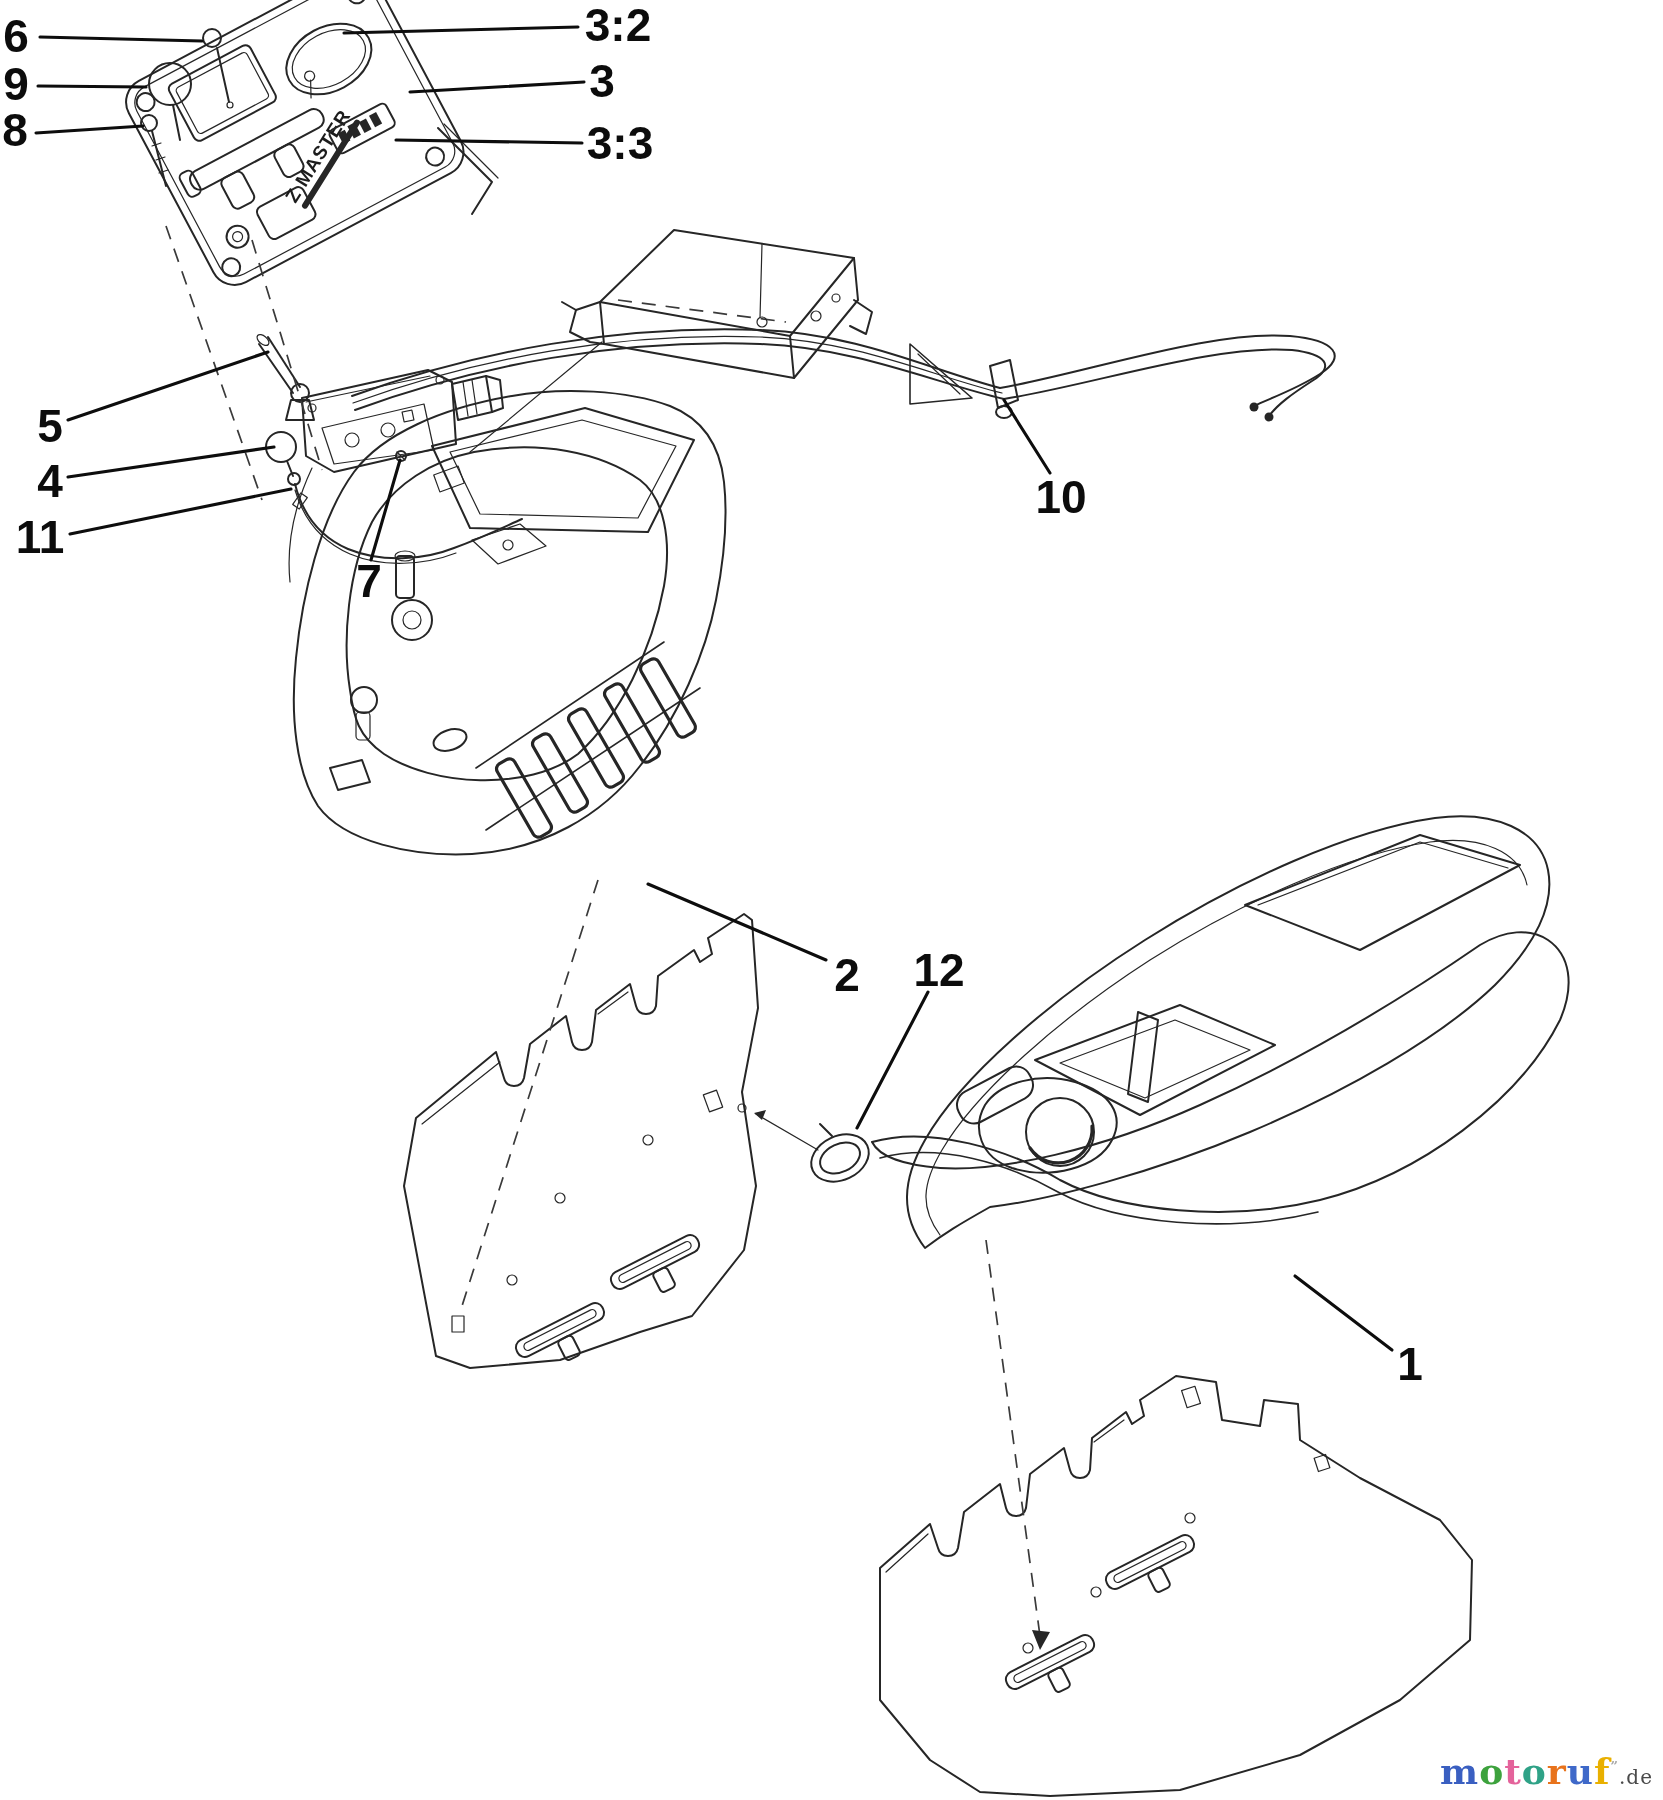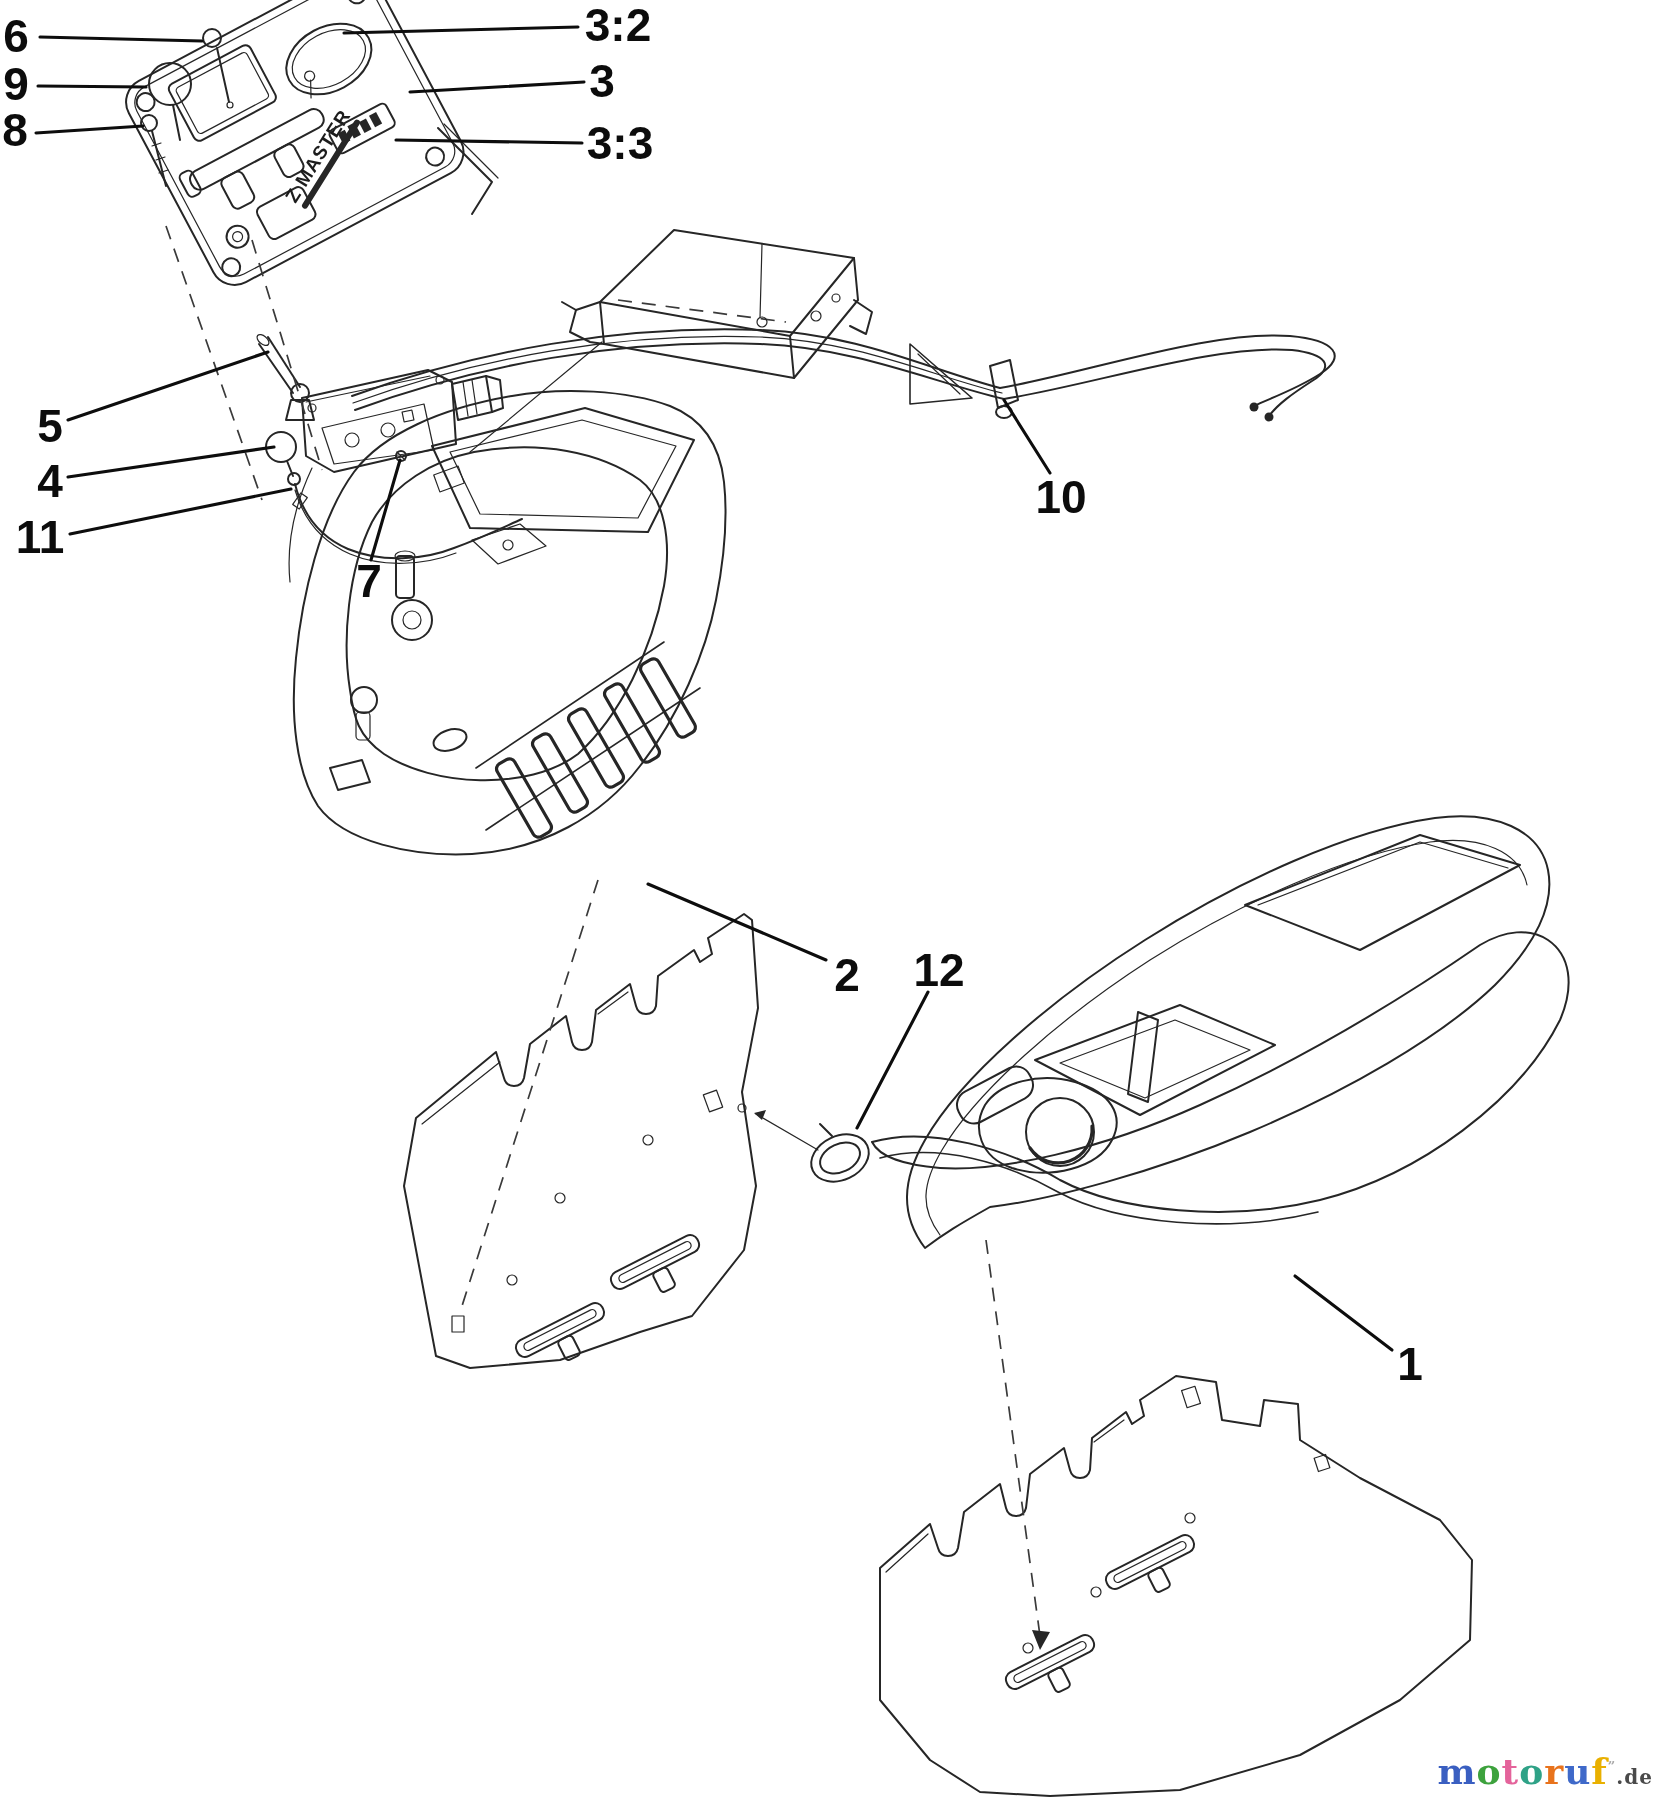--- a/index.html
+++ b/index.html
@@ -10,21 +10,21 @@
   .thin{stroke-width:1.2;}
   .med{stroke-width:1.6;}
   .bold{stroke-width:3.2;}
   .leader{fill:none;stroke:#0d0d0d;stroke-width:3.1;stroke-linecap:round;}
   .dash{fill:none;stroke:#3a3a3a;stroke-width:1.7;stroke-dasharray:14 10;}
   .callout{font:700 46px "Liberation Sans",sans-serif;fill:#0c0c0c;}
   .decal{font:700 19px "Liberation Sans",sans-serif;fill:#1c1c1c;letter-spacing:1px;}
   .fillDark{fill:#262626;stroke:none;}
   .wm{position:absolute;right:10px;bottom:8px;font-family:"DejaVu Serif",serif;
       font-size:36px;font-weight:700;letter-spacing:1px;white-space:nowrap;}
-  .wm .suffix{font-size:20px;font-weight:700;}
+  .wm .suffix{font-size:20px;font-weight:400;}
   .wm .tm{font-size:13px;color:#aaaaaa;vertical-align:super;}
 </style>
 </head>
 <body>
 
 <div class="page">
 <svg width="1663" height="1800" viewBox="0 0 1663 1800">
 
   <g>
     <g transform="translate(180,188) rotate(-28)">

